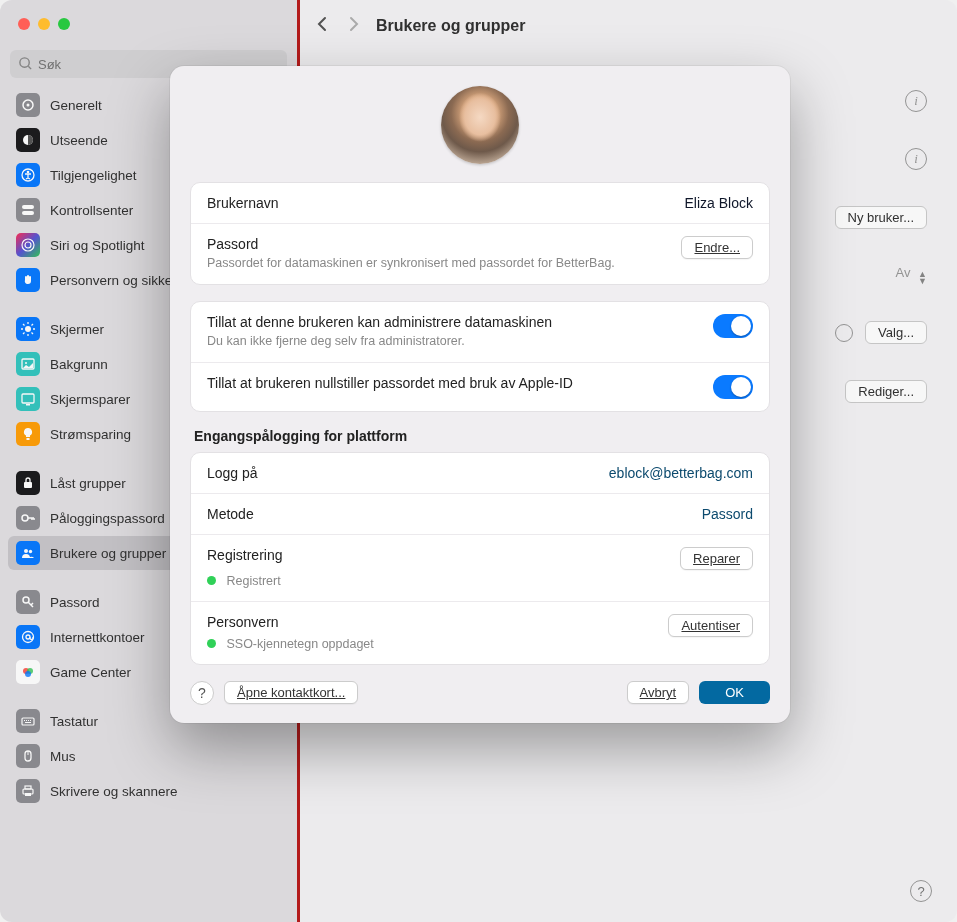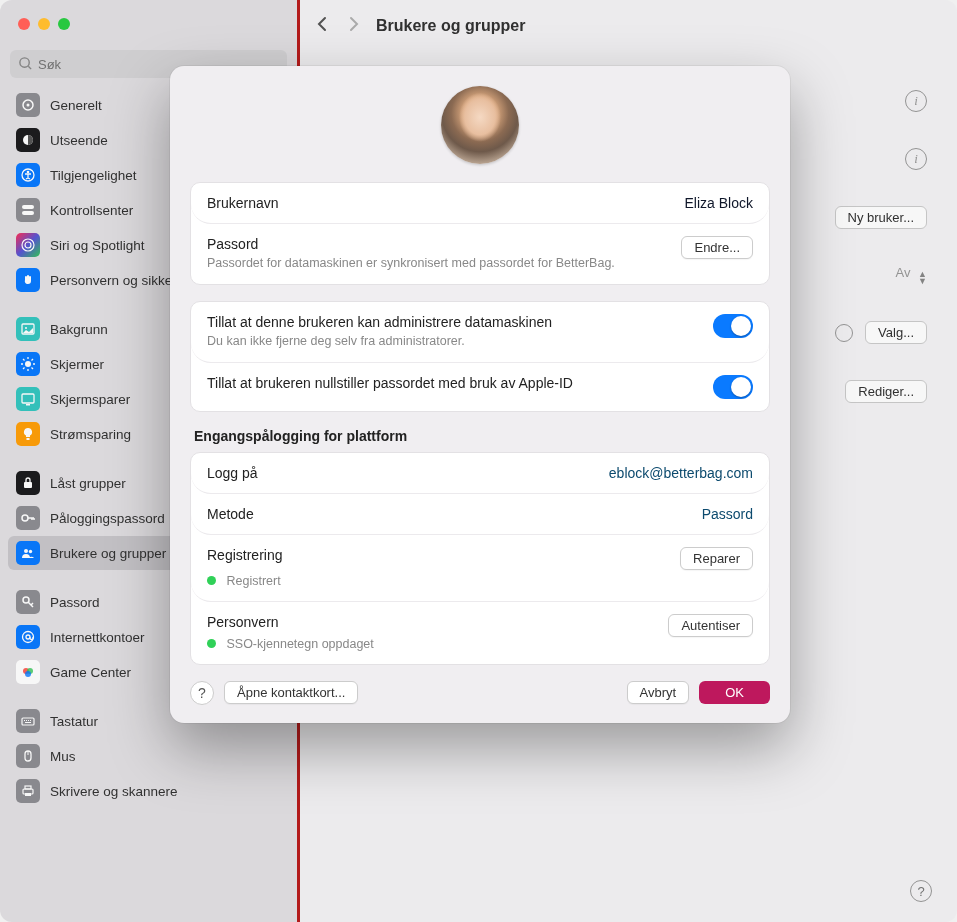--- a/index.html
+++ b/index.html
@@ -167,38 +167,38 @@
   border: 1px solid #e3e1e4;
   border-radius: 10px;
   margin-bottom: 16px;
 }
 .card-row {
   padding: 12px 16px;
   display: flex;
   align-items: flex-start;
   justify-content: space-between;
   border-bottom: 1px solid #eceaed;
-  border-radius: 20px;
 }
 .card-row:last-child { border-bottom: none; }
 .row-left { flex: 1; }
 .row-label { font-size: 14px; color: #222; }
 .row-sublabel { font-size: 12.5px; color: #888; margin-top: 3px; line-height: 1.35; }
 .row-value { font-size: 14px; color: #0c4a6e; text-align: right; }
 .row-value.dark { color: #0f172a; }
 
 .mac-button {
   background: #fff;
   border: 1px solid #ccc;
   border-radius: 6px;
   padding: 3px 12px;
   font-size: 13px;
   color: #333;
   box-shadow: 0 1px 1px rgba(0,0,0,0.04);
   cursor: pointer;
+  text-decoration: underline;
 }
 
 .toggle {
   width: 40px; height: 24px; background: #0a7aff; border-radius: 12px;
   position: relative; flex-shrink: 0;
 }
 .toggle::after {
   content: ""; position: absolute; width: 20px; height: 20px; background: #fff;
   border-radius: 50%; top: 2px; right: 2px; box-shadow: 0 1px 2px rgba(0,0,0,0.3);
 }
@@ -224,21 +224,21 @@
   margin-top: 6px;
 }
 .help-btn {
   width: 24px; height: 24px; border-radius: 50%;
   background: #fff; border: 1px solid #ccc;
   display: flex; align-items: center; justify-content: center;
   font-size: 14px; color: #555; cursor: pointer;
 }
 .footer-spacer { flex: 1; }
 .primary-btn {
-  background: #be185d; color: #fff; border: none;
+  background: #0369a1; color: #fff; border: none;
   border-radius: 6px; padding: 4px 26px; font-size: 13px;
   cursor: pointer;
 }
 
 .chevron-updown {
   font-size: 9px; color: #888; line-height: 7px;
   display: inline-flex; flex-direction: column; margin-left: 4px;
 }
 </style>
 </head>
@@ -310,30 +310,20 @@
         </li>
         <li class="sidebar-item">
           <span class="sidebar-icon" style="background:#0a7aff;">
             <svg width="16" height="16" viewBox="0 0 16 16">
               <path d="M5 8V5a1 1 0 012 0V4a1 1 0 012 0v1a1 1 0 012 0v4a3 3 0 01-3 3H7a3 3 0 01-2-4z" fill="white"></path>
             </svg>
           </span>
           <span>Personvern og sikkerhet</span>
         </li>
         <li class="sidebar-spacer"></li>
-        <li class="sidebar-item">
-          <span class="sidebar-icon" style="background:#35c7c0;">
-            <svg width="16" height="16" viewBox="0 0 16 16">
-              <rect x="2" y="3" width="12" height="10" rx="1" fill="none" stroke="white" stroke-width="1.3"></rect>
-              <circle cx="6" cy="7" r="1" fill="white"></circle>
-              <path d="M3 12l3-3 3 2 4-4v5H3z" fill="white"></path>
-            </svg>
-          </span>
-          <span>Bakgrunn</span>
-        </li>
         <li class="sidebar-item">
           <span class="sidebar-icon" style="background:#0a7aff;">
             <svg width="16" height="16" viewBox="0 0 16 16">
               <circle cx="8" cy="8" r="3" fill="white"></circle>
               <g stroke="white" stroke-width="1.3">
                 <line x1="8" y1="1" x2="8" y2="3"></line>
                 <line x1="8" y1="13" x2="8" y2="15"></line>
                 <line x1="1" y1="8" x2="3" y2="8"></line>
                 <line x1="13" y1="8" x2="15" y2="8"></line>
                 <line x1="3" y1="3" x2="4.5" y2="4.5"></line>
@@ -341,20 +331,30 @@
                 <line x1="3" y1="13" x2="4.5" y2="11.5"></line>
                 <line x1="11.5" y1="4.5" x2="13" y2="3"></line>
               </g>
             </svg>
           </span>
           <span>Skjermer</span>
         </li>
         <li class="sidebar-item">
           <span class="sidebar-icon" style="background:#35c7c0;">
             <svg width="16" height="16" viewBox="0 0 16 16">
+              <rect x="2" y="3" width="12" height="10" rx="1" fill="none" stroke="white" stroke-width="1.3"></rect>
+              <circle cx="6" cy="7" r="1" fill="white"></circle>
+              <path d="M3 12l3-3 3 2 4-4v5H3z" fill="white"></path>
+            </svg>
+          </span>
+          <span>Bakgrunn</span>
+        </li>
+        <li class="sidebar-item">
+          <span class="sidebar-icon" style="background:#35c7c0;">
+            <svg width="16" height="16" viewBox="0 0 16 16">
               <rect x="2" y="3" width="12" height="9" rx="1" fill="none" stroke="white" stroke-width="1.3"></rect>
               <rect x="6" y="13" width="4" height="1.5" fill="white"></rect>
             </svg>
           </span>
           <span>Skjermsparer</span>
         </li>
         <li class="sidebar-item">
           <span class="sidebar-icon" style="background:#ff9f0a;">
             <svg width="16" height="16" viewBox="0 0 16 16">
               <path d="M8 2a4 4 0 00-2 7.5V11h4v-1.5A4 4 0 008 2z" fill="white"></path>

